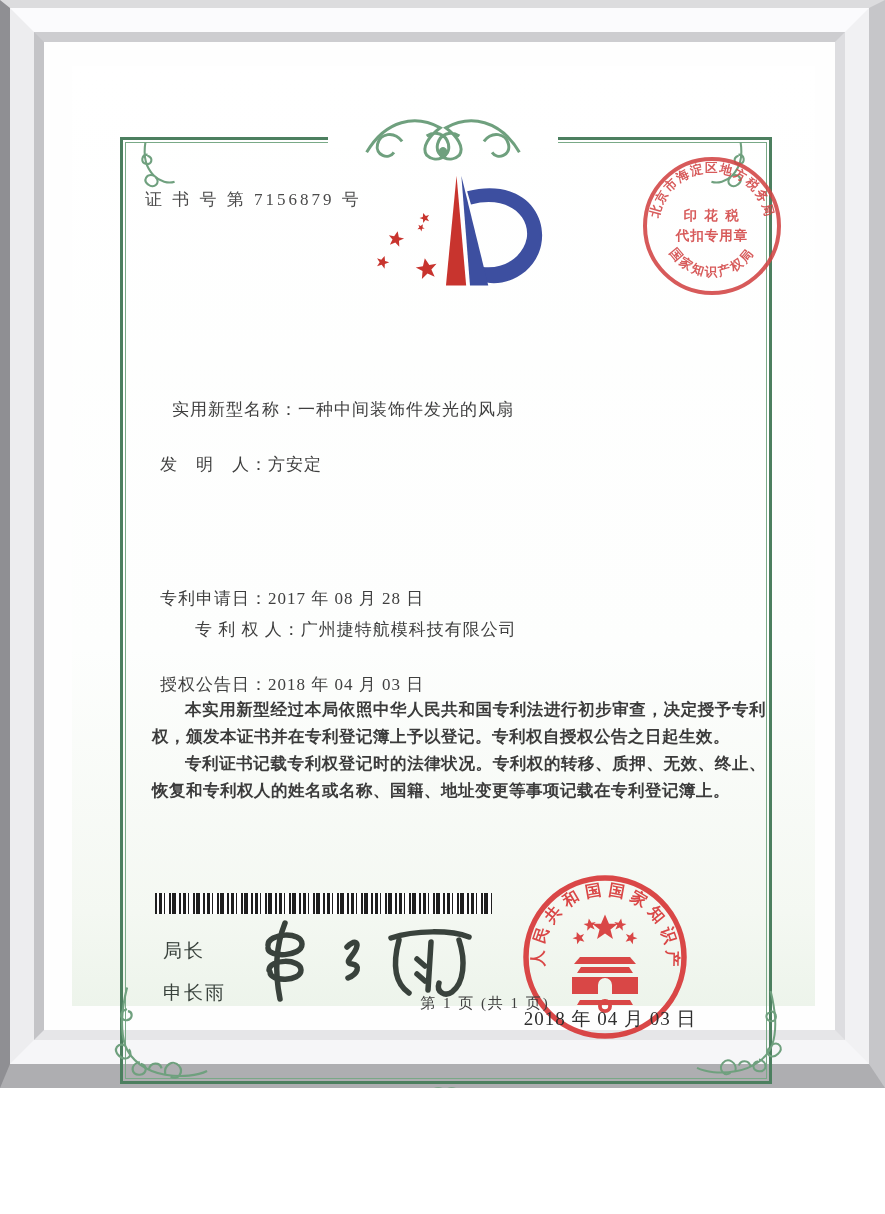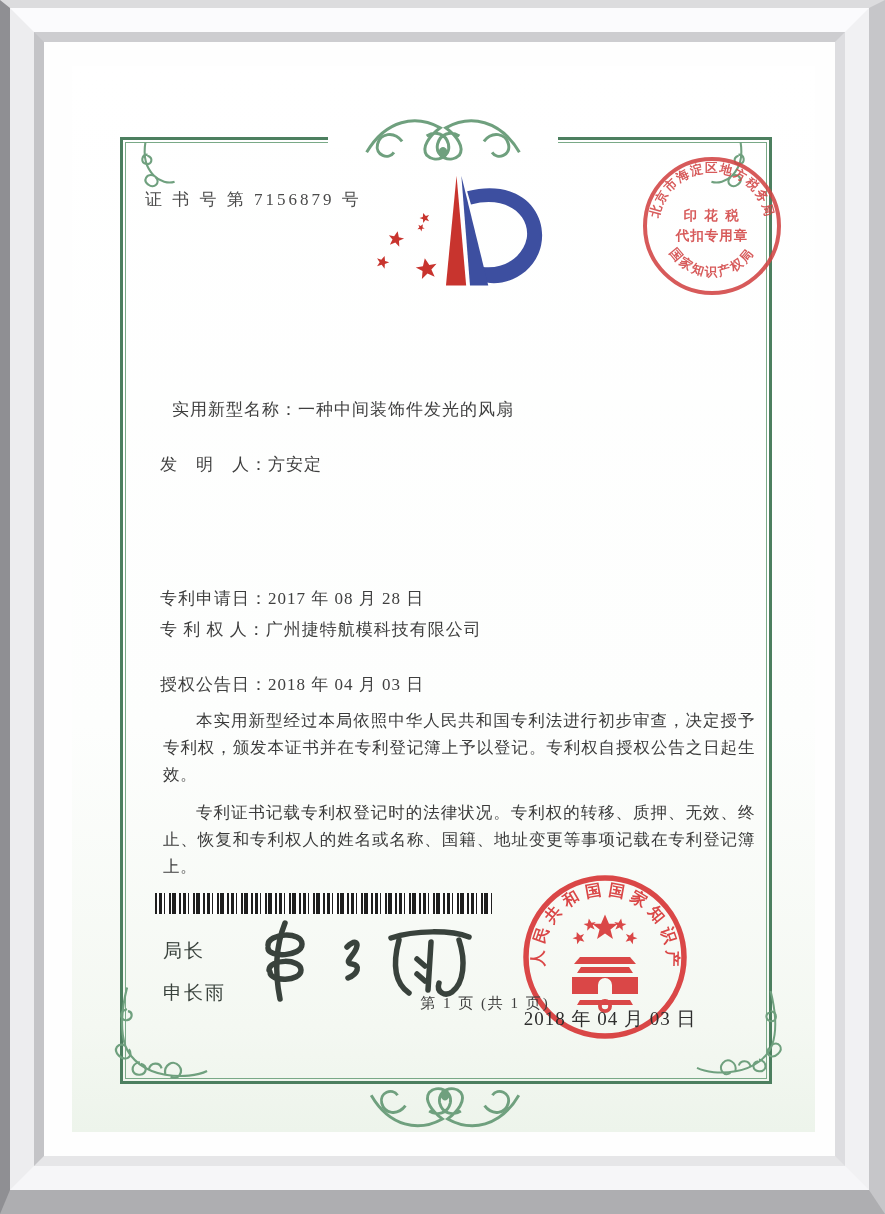--- a/index.html
+++ b/index.html
@@ -1,17 +1,17 @@
 <!DOCTYPE html>
 <html><head>
 <meta charset="utf-8">
 <style>
   html,body{margin:0;padding:0;background:#fff;}
   body{font-family:"Liberation Serif","DejaVu Serif",serif;}
-  .photo{position:relative;width:885px;height:1214px;background:#fff;overflow:hidden;}
+  .photo{position:relative;width:885px;height:1088px;background:#fff;overflow:hidden;}
   
   .f1{position:absolute;inset:0;border-style:solid;border-width:8px 16px 24px 10px;
       border-color:#dcdcde #c6c6c9 #aeaeb1 #8f8f93;}
   .f2{position:absolute;inset:0;border-style:solid;border-width:24px;
       border-color:#fbfbfd #f1f1f3 #f6f6f8 #ededef;}
   .f3{position:absolute;inset:0;border-style:solid;border-width:10px;
       border-color:#cdcdd0 #dddde0 #e6e6e8 #c4c4c7;}
   .mat{position:absolute;inset:0;border-style:solid;border-width:24px 20px 24px 28px;
       border-color:#fefefe;}
   .paper{position:absolute;inset:0;background:
@@ -25,21 +25,21 @@
   .orn-patch{position:absolute;background:#fff;}
   
   .cert-no{position:absolute;left:73px;top:122px;font-size:17px;letter-spacing:3px;color:#4a4a4a;}
   .logo{position:absolute;left:288px;top:104px;width:195px;height:125px;}
   .tax-stamp{position:absolute;left:568px;top:88px;width:144px;height:144px;opacity:.88;}
   .title{position:absolute;left:48px;top:238px;width:646px;text-align:center;
       font-size:37px;font-weight:bold;letter-spacing:9px;color:#35413a;}
   .field{position:absolute;left:88px;font-size:17px;color:#3f3f3f;letter-spacing:1px;white-space:nowrap;}
   .paras{position:absolute;left:80px;top:630px;width:614px;font-size:16.5px;
       line-height:27px;color:#3b3b3b;letter-spacing:.5px;text-align:justify;}
-  .paras p{margin:11px;text-indent:2em;}
+  .paras p{margin:0;text-indent:2em;font-weight:bold;}
   .barcode{position:absolute;left:83px;top:827px;width:337px;height:21px;
       background:repeating-linear-gradient(90deg,
         #1f1f1f 0 2px,#fff 2px 4px,#1f1f1f 4px 7px,#fff 7px 9px,
         #1f1f1f 9px 10px,#fff 10px 14px,#1f1f1f 14px 16px,#fff 16px 17px,
         #1f1f1f 17px 21px,#fff 21px 24px);}
   .sig-title{position:absolute;left:91px;top:872px;font-size:19px;color:#39423c;letter-spacing:2px;}
   .sig-name{position:absolute;left:91px;top:914px;font-size:19px;color:#39423c;letter-spacing:2px;}
   .signature{position:absolute;left:183px;top:845px;width:230px;height:100px;}
   .seal{position:absolute;left:448px;top:806px;width:170px;height:170px;opacity:.93;}
   .seal-date{position:absolute;left:438px;top:940px;width:200px;text-align:center;
@@ -136,21 +136,21 @@
       <text x="72" y="86" font-size="13.5" fill="#d24444" text-anchor="middle" letter-spacing="1" font-weight="bold">代扣专用章</text>
       <text font-size="12.5" fill="#d24444" letter-spacing="2" font-weight="bold">
         <textPath href="#taxBottom" startOffset="50%" text-anchor="middle">国家知识产权局</textPath>
       </text>
     </svg>
 
 
     <div class="field" style="top:332px;margin-left:12px;"><span>实用新型名称：</span><span>一种中间装饰件发光的风扇</span></div>
     <div class="field" style="top:387px;"><span>发　明　人：</span><span>方安定</span></div>
     <div class="field" style="top:497px;margin-top:24px;"><span>专利申请日：</span><span>2017 年 08 月 28 日</span></div>
-    <div class="field" style="top:552px;"><span>专 利 权 人：</span><span>广州捷特航模科技有限公司</span></div>
+    <div class="field" style="top:552px;margin-left:35px;"><span>专 利 权 人：</span><span>广州捷特航模科技有限公司</span></div>
     <div class="field" style="top:607px;"><span>授权公告日：</span><span>2018 年 04 月 03 日</span></div>
 
     <div class="paras">
       <p>本实用新型经过本局依照中华人民共和国专利法进行初步审查，决定授予专利权，颁发本证书并在专利登记簿上予以登记。专利权自授权公告之日起生效。</p>
       <p>专利证书记载专利权登记时的法律状况。专利权的转移、质押、无效、终止、恢复和专利权人的姓名或名称、国籍、地址变更等事项记载在专利登记簿上。</p>
     </div>
 
     <div class="barcode"></div>
 
     <div class="sig-title">局长</div>

